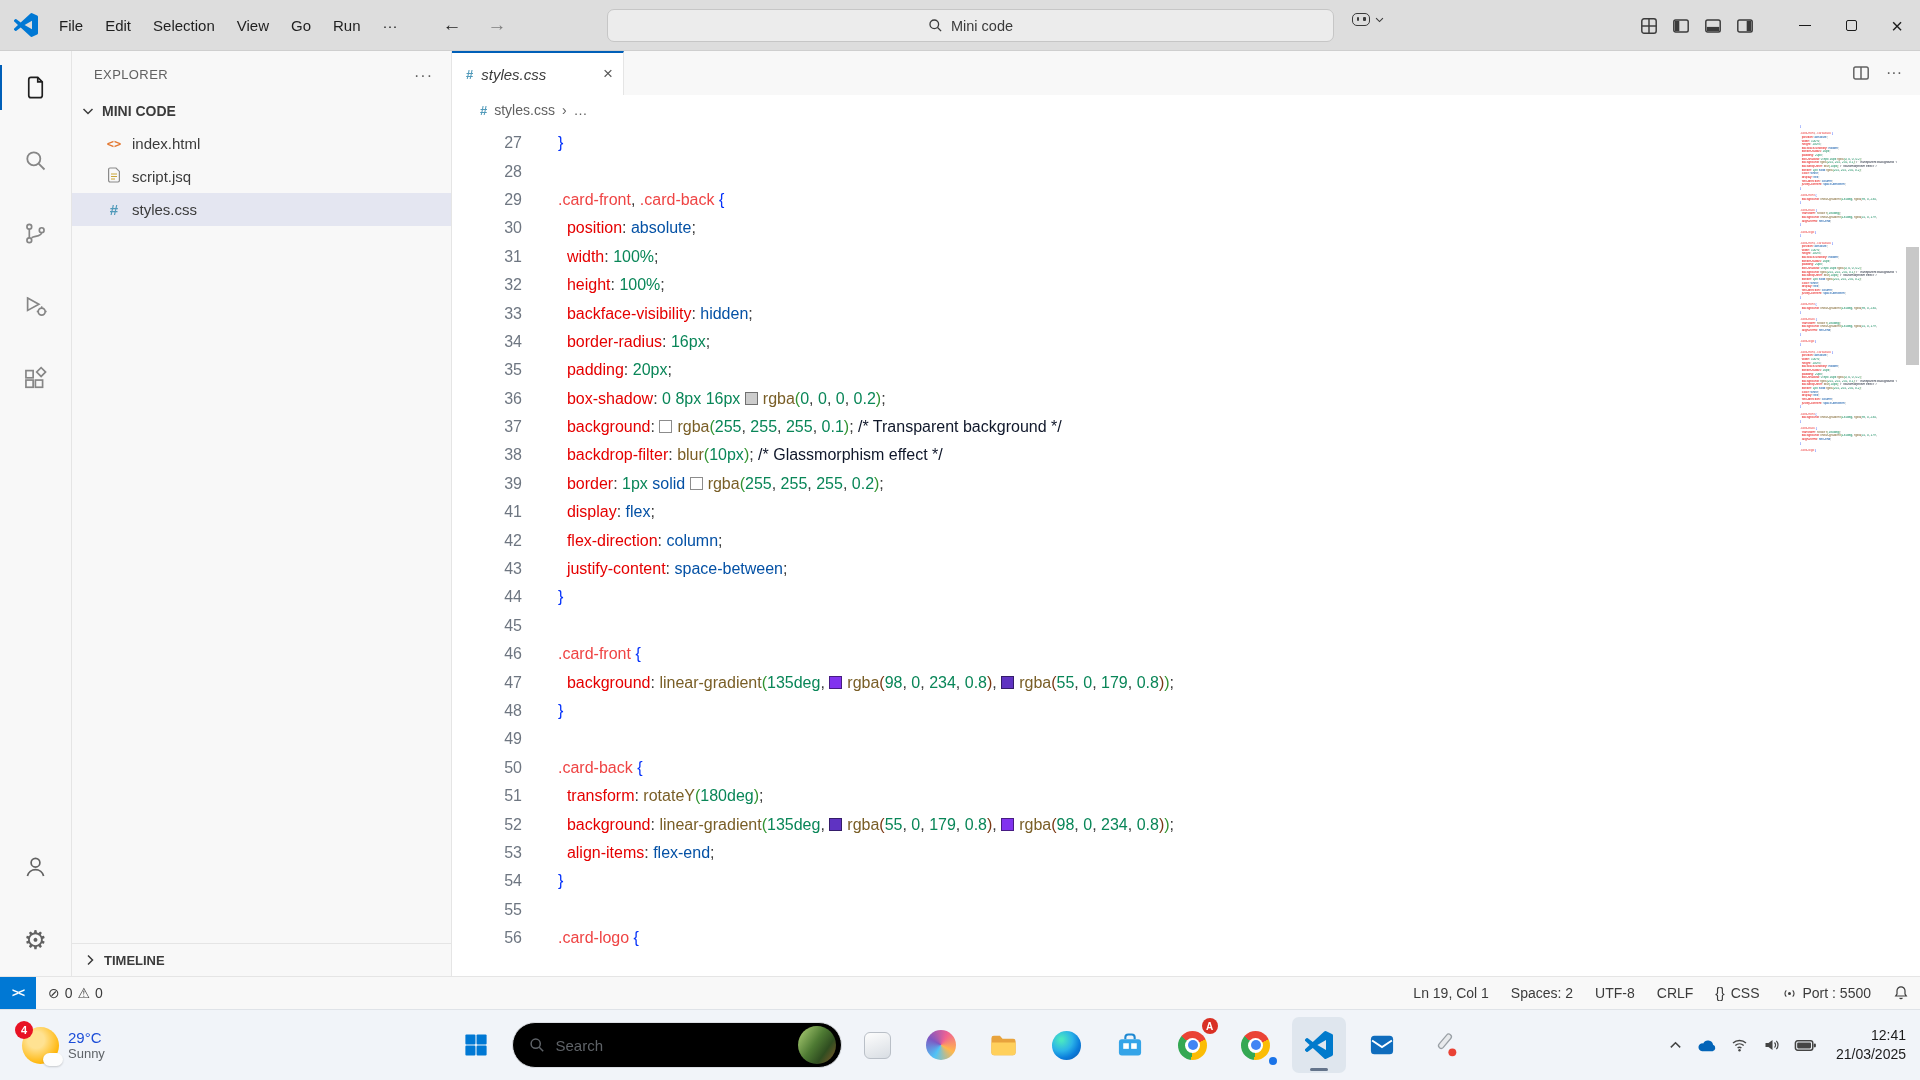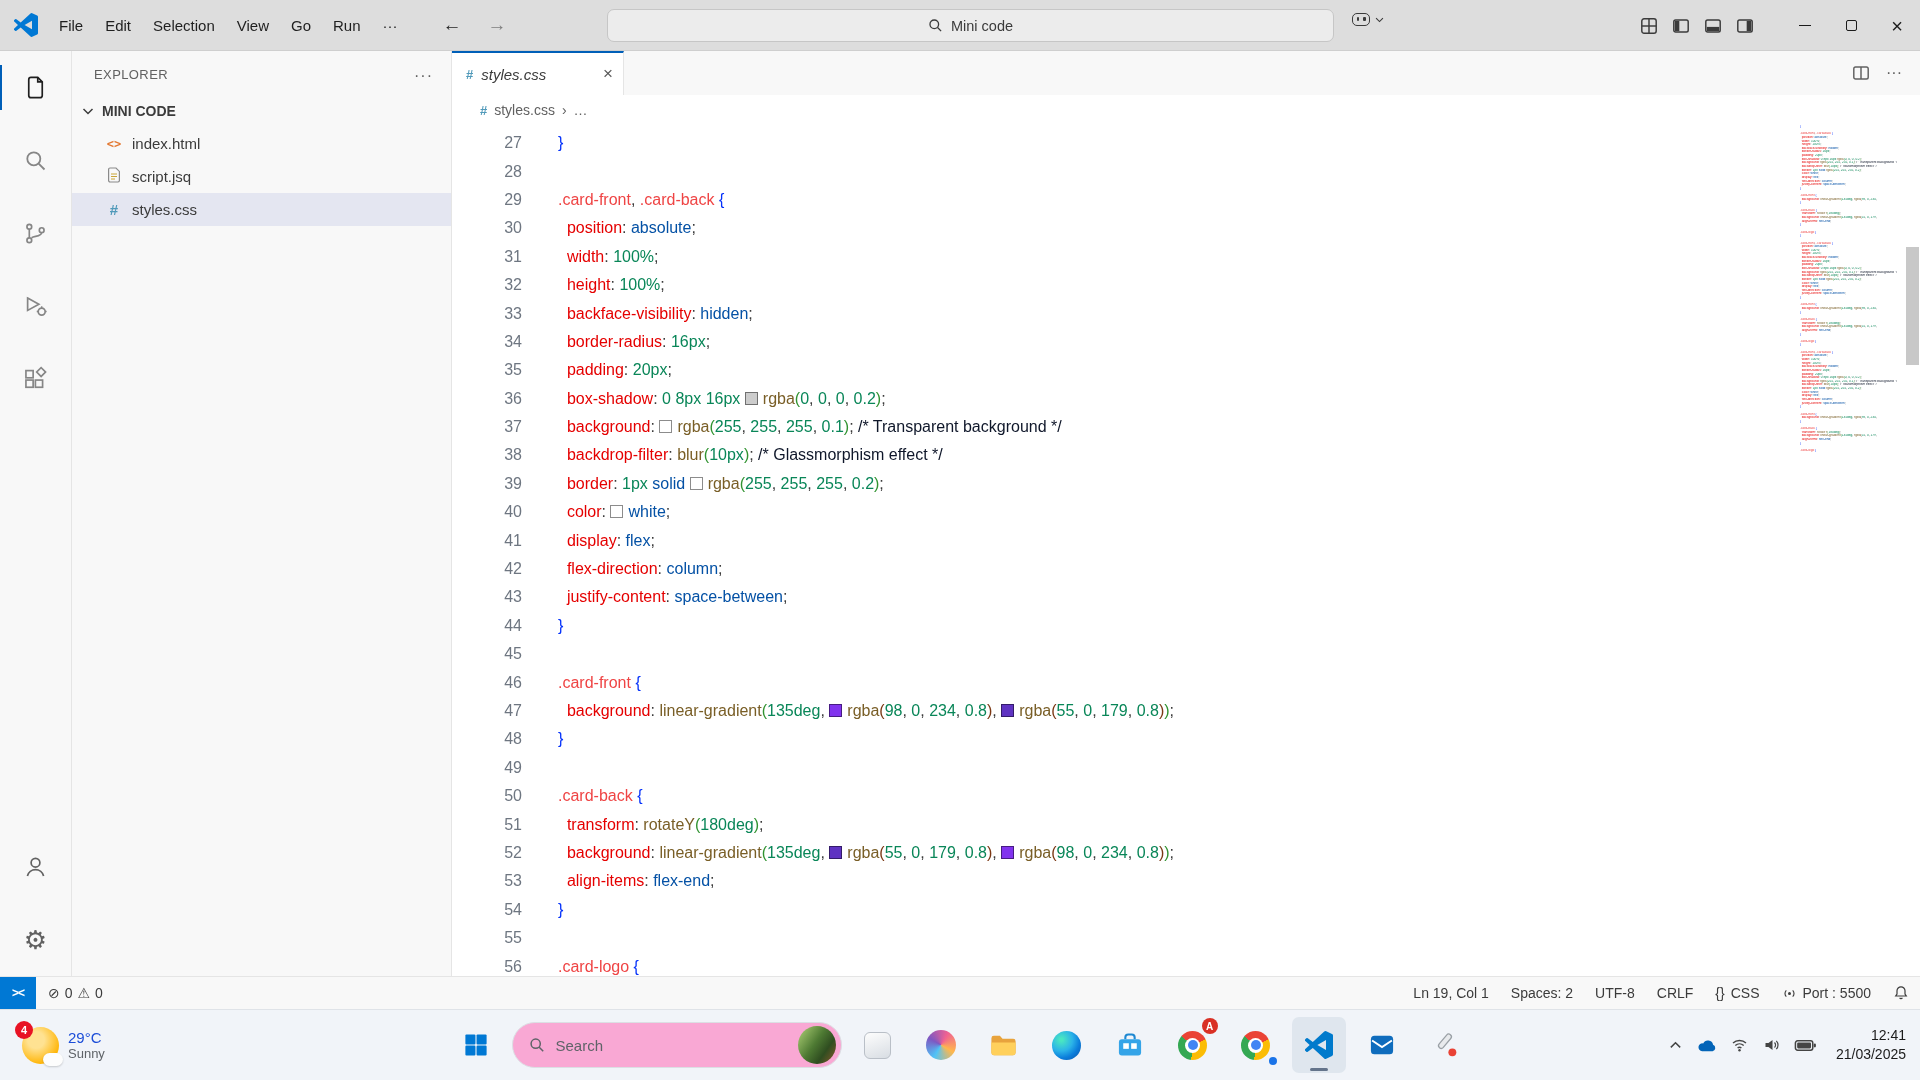--- a/index.html
+++ b/index.html
@@ -105,21 +105,21 @@
     color:#fff;font-size:11px;font-weight:700;display:flex;align-items:center;justify-content:center;z-index:2}
   .w-temp{font-size:15px;color:#1d4ed8}
   .w-cond{font-size:13px;color:#5f6368}
   .tb-center{position:absolute;left:0;right:0;top:0;height:100%;display:flex;align-items:center;
     justify-content:center;gap:9px}
   .tb-slot{width:54px;height:56px;border-radius:7px;display:flex;align-items:center;justify-content:center;
     position:relative}
   .tb-slot.active{background:#dfe6ee}
   .tb-slot.active::after{content:"";position:absolute;bottom:2px;left:50%;transform:translateX(-50%);
     width:18px;height:3px;border-radius:2px;background:#64748b}
-  .tb-search{width:330px;height:46px;border-radius:23px;background:#f9a8d4;border:1px solid #dcdfe4;
+  .tb-search{width:330px;height:46px;border-radius:23px;background:#000000;border:1px solid #dcdfe4;
     display:flex;align-items:center;gap:11px;padding:0 5px 0 16px;color:#5f6368;font-size:15px}
   .bing-pic{margin-left:auto;width:38px;height:38px;border-radius:50%;
     background:linear-gradient(125deg,#9cc069 10%,#4e7a33 45%,#2f4d20 70%,#8a5a2b 100%)}
   .taskview-glyph{width:27px;height:27px;border-radius:6px;border:1px solid #b9bfc7;
     background:linear-gradient(160deg,#fdfdfd,#d8dde3)}
   .copilot-orb{width:30px;height:30px;border-radius:50%;
     background:conic-gradient(from 210deg,#4fc3f7,#7e57c2,#f06292,#ffb74d,#4fc3f7)}
   .edge-orb{width:29px;height:29px;border-radius:50%;
     background:radial-gradient(circle at 32% 30%,#49e6c2 5%,#2bb3e8 40%,#0b7ddb 65%,#0a50a0 100%)}
   .chrome-orb{position:relative;width:29px;height:29px;border-radius:50%;
@@ -271,20 +271,26 @@
               <path d="M4 7h6M4 9.5h6M4 12h4" stroke="#c9a537" stroke-width="1.2"></path>
             </svg>
         </span>
         <span>script.jsq</span>
       </div>
       <div class="file-row selected">
         <span class="fi fi-css">#</span>
         <span>styles.css</span>
       </div>
       <div class="sb-spacer"></div>
+      <div class="sb-section">
+        <svg width="16" height="16" viewBox="0 0 16 16">
+            <path d="M6 3.5L10.5 8 6 12.5" fill="none" stroke="#3b3b3b" stroke-width="1.5"></path>
+          </svg>
+        <span>TIMELINE</span>
+      </div>
     </aside>
 
     <main class="editor">
       <div class="tabbar">
         <div class="tab">
           <span class="bc-hash">#</span>
           <span class="tab-label">styles.css</span>
           <span class="tab-close">×</span>
         </div>
         <div class="tab-actions">
@@ -347,24 +353,20 @@
               <div class="line-number">37</div>
               <div class="line-content"><span class="tok-text">  </span><span class="tok-prop">background</span><span class="tok-punct">: </span><span class="swatch" style="background: rgba(255, 255, 255, 0.1);"></span><span class="tok-fn">rgba</span><span class="tok-paren">(</span><span class="tok-num">255</span><span class="tok-punct">, </span><span class="tok-num">255</span><span class="tok-punct">, </span><span class="tok-num">255</span><span class="tok-punct">, </span><span class="tok-num">0.1</span><span class="tok-paren">)</span><span class="tok-punct">; </span><span class="tok-comment">/* Transparent background */</span></div>
             </div>
             <div class="code-line">
               <div class="line-number">38</div>
               <div class="line-content"><span class="tok-text">  </span><span class="tok-prop">backdrop-filter</span><span class="tok-punct">: </span><span class="tok-fn">blur</span><span class="tok-paren">(</span><span class="tok-num">10px</span><span class="tok-paren">)</span><span class="tok-punct">; </span><span class="tok-comment">/* Glassmorphism effect */</span></div>
             </div>
             <div class="code-line">
               <div class="line-number">39</div>
               <div class="line-content"><span class="tok-text">  </span><span class="tok-prop">border</span><span class="tok-punct">: </span><span class="tok-num">1px</span><span class="tok-text"> </span><span class="tok-val">solid</span><span class="tok-text"> </span><span class="swatch" style="background: rgba(255, 255, 255, 0.2);"></span><span class="tok-fn">rgba</span><span class="tok-paren">(</span><span class="tok-num">255</span><span class="tok-punct">, </span><span class="tok-num">255</span><span class="tok-punct">, </span><span class="tok-num">255</span><span class="tok-punct">, </span><span class="tok-num">0.2</span><span class="tok-paren">)</span><span class="tok-punct">;</span></div>
-            </div>
-            <div class="code-line">
-              <div class="line-number">40</div>
-              <div class="line-content"><span class="tok-text">  </span><span class="tok-prop">color</span><span class="tok-punct">: </span><span class="swatch" style="background: rgb(255, 255, 255);"></span><span class="tok-val">white</span><span class="tok-punct">;</span></div>
             </div>
             <div class="code-line">
               <div class="line-number">41</div>
               <div class="line-content"><span class="tok-text">  </span><span class="tok-prop">display</span><span class="tok-punct">: </span><span class="tok-val">flex</span><span class="tok-punct">;</span></div>
             </div>
             <div class="code-line">
               <div class="line-number">42</div>
               <div class="line-content"><span class="tok-text">  </span><span class="tok-prop">flex-direction</span><span class="tok-punct">: </span><span class="tok-val">column</span><span class="tok-punct">;</span></div>
             </div>
             <div class="code-line">

